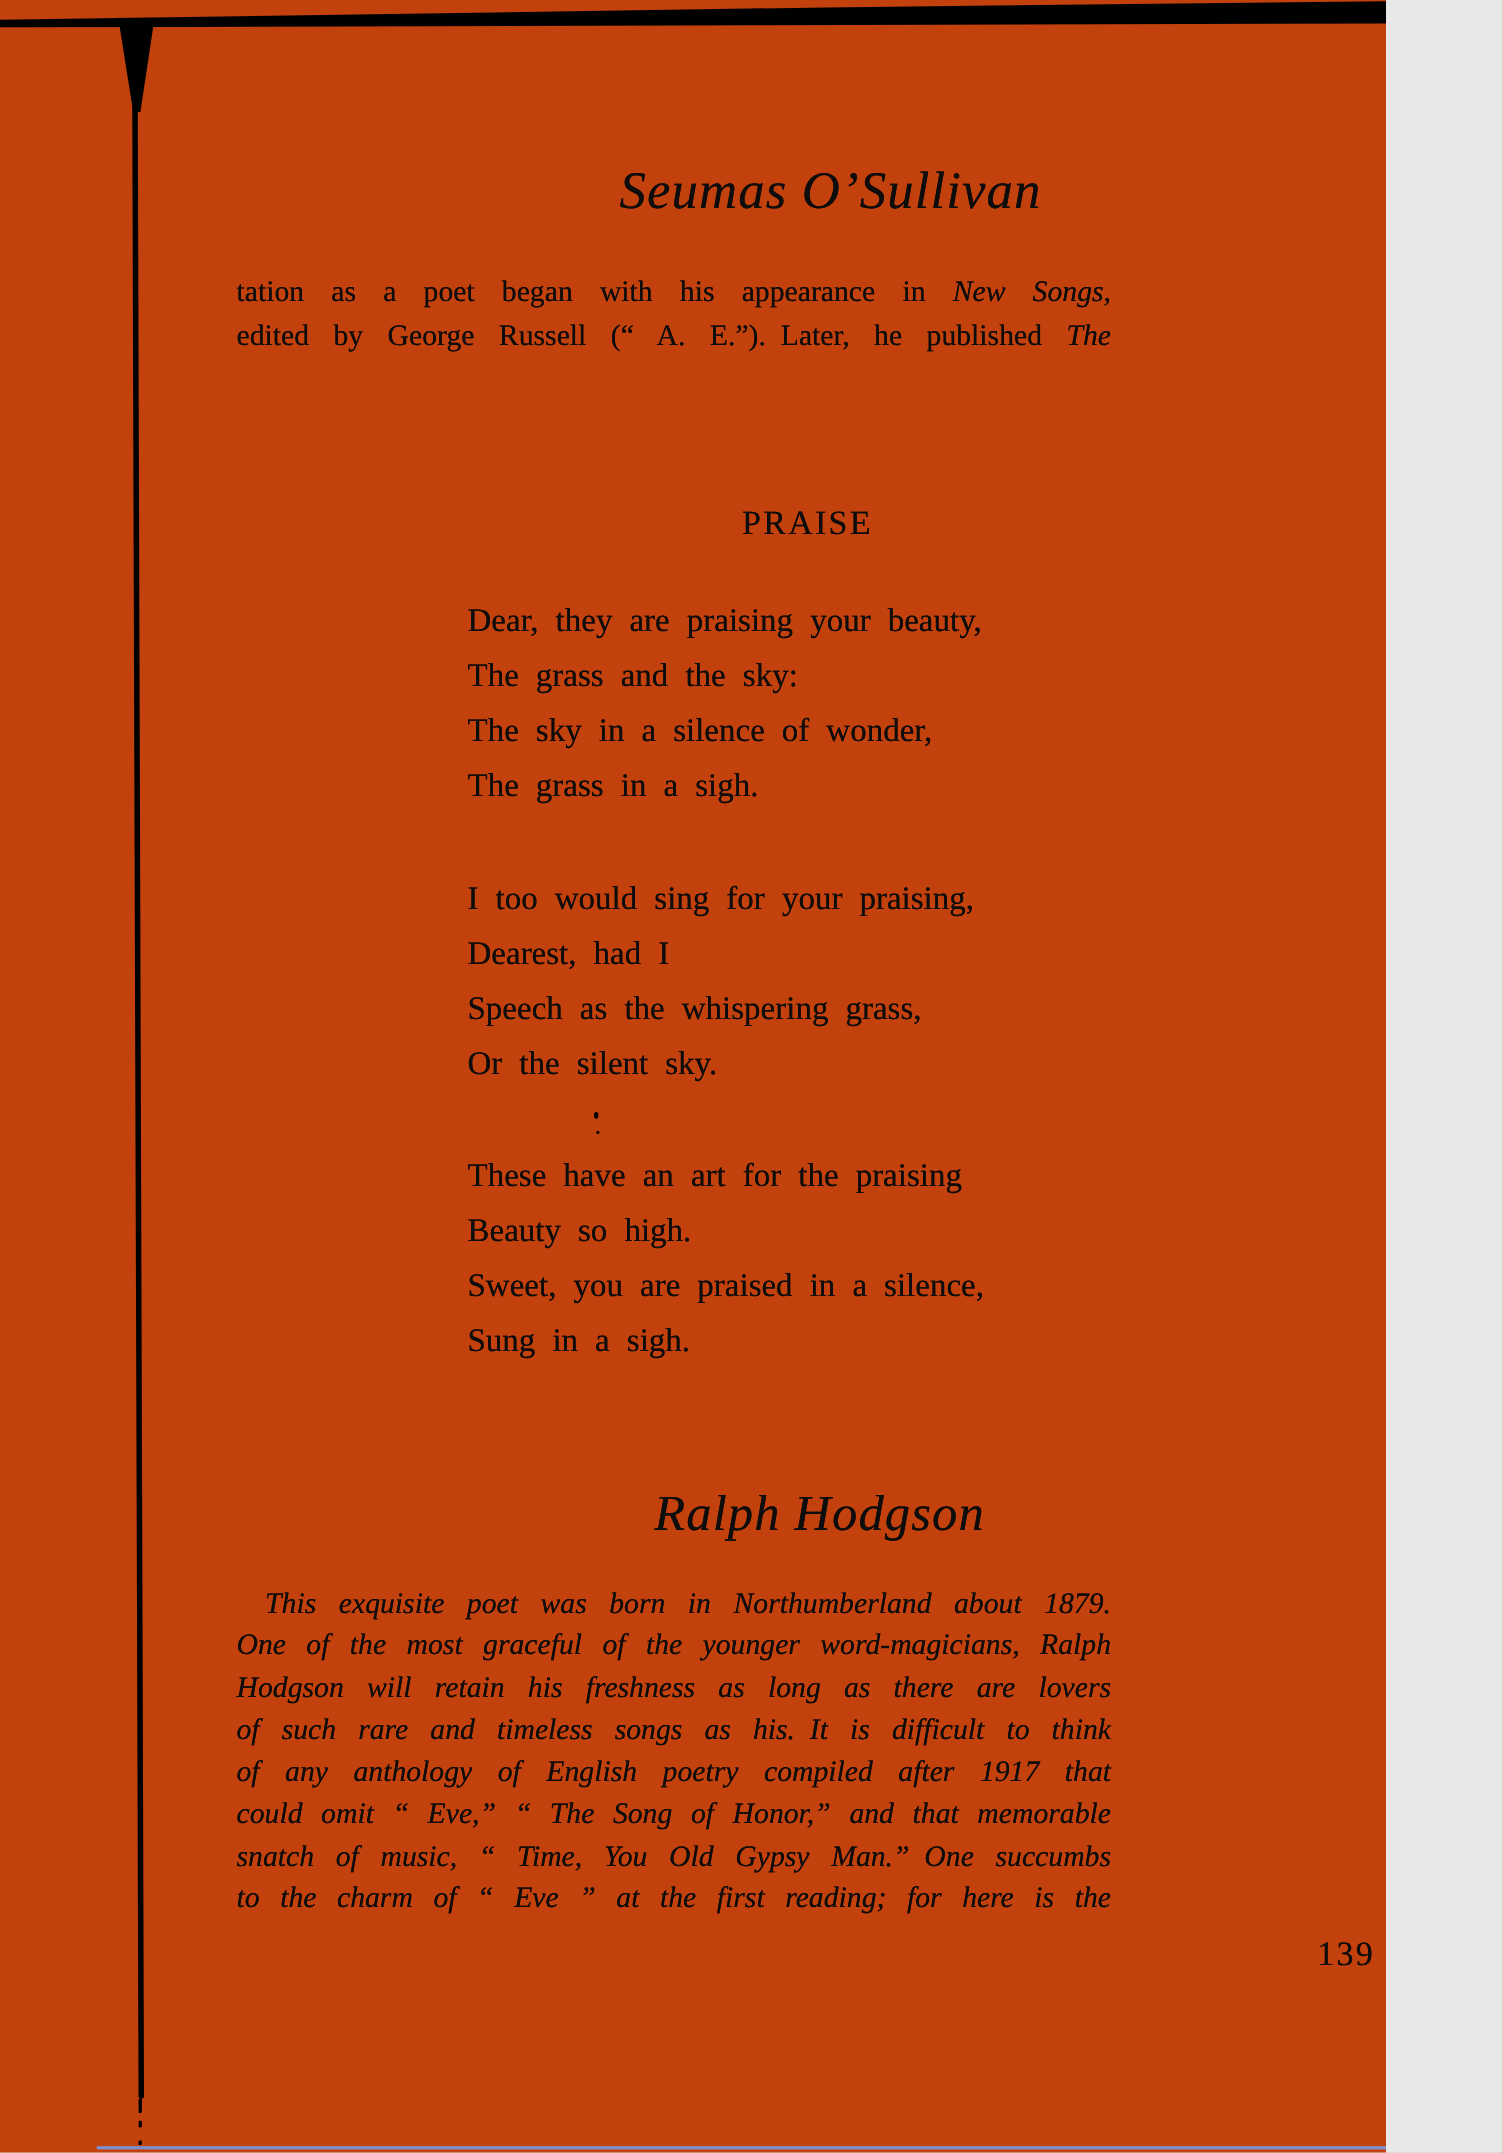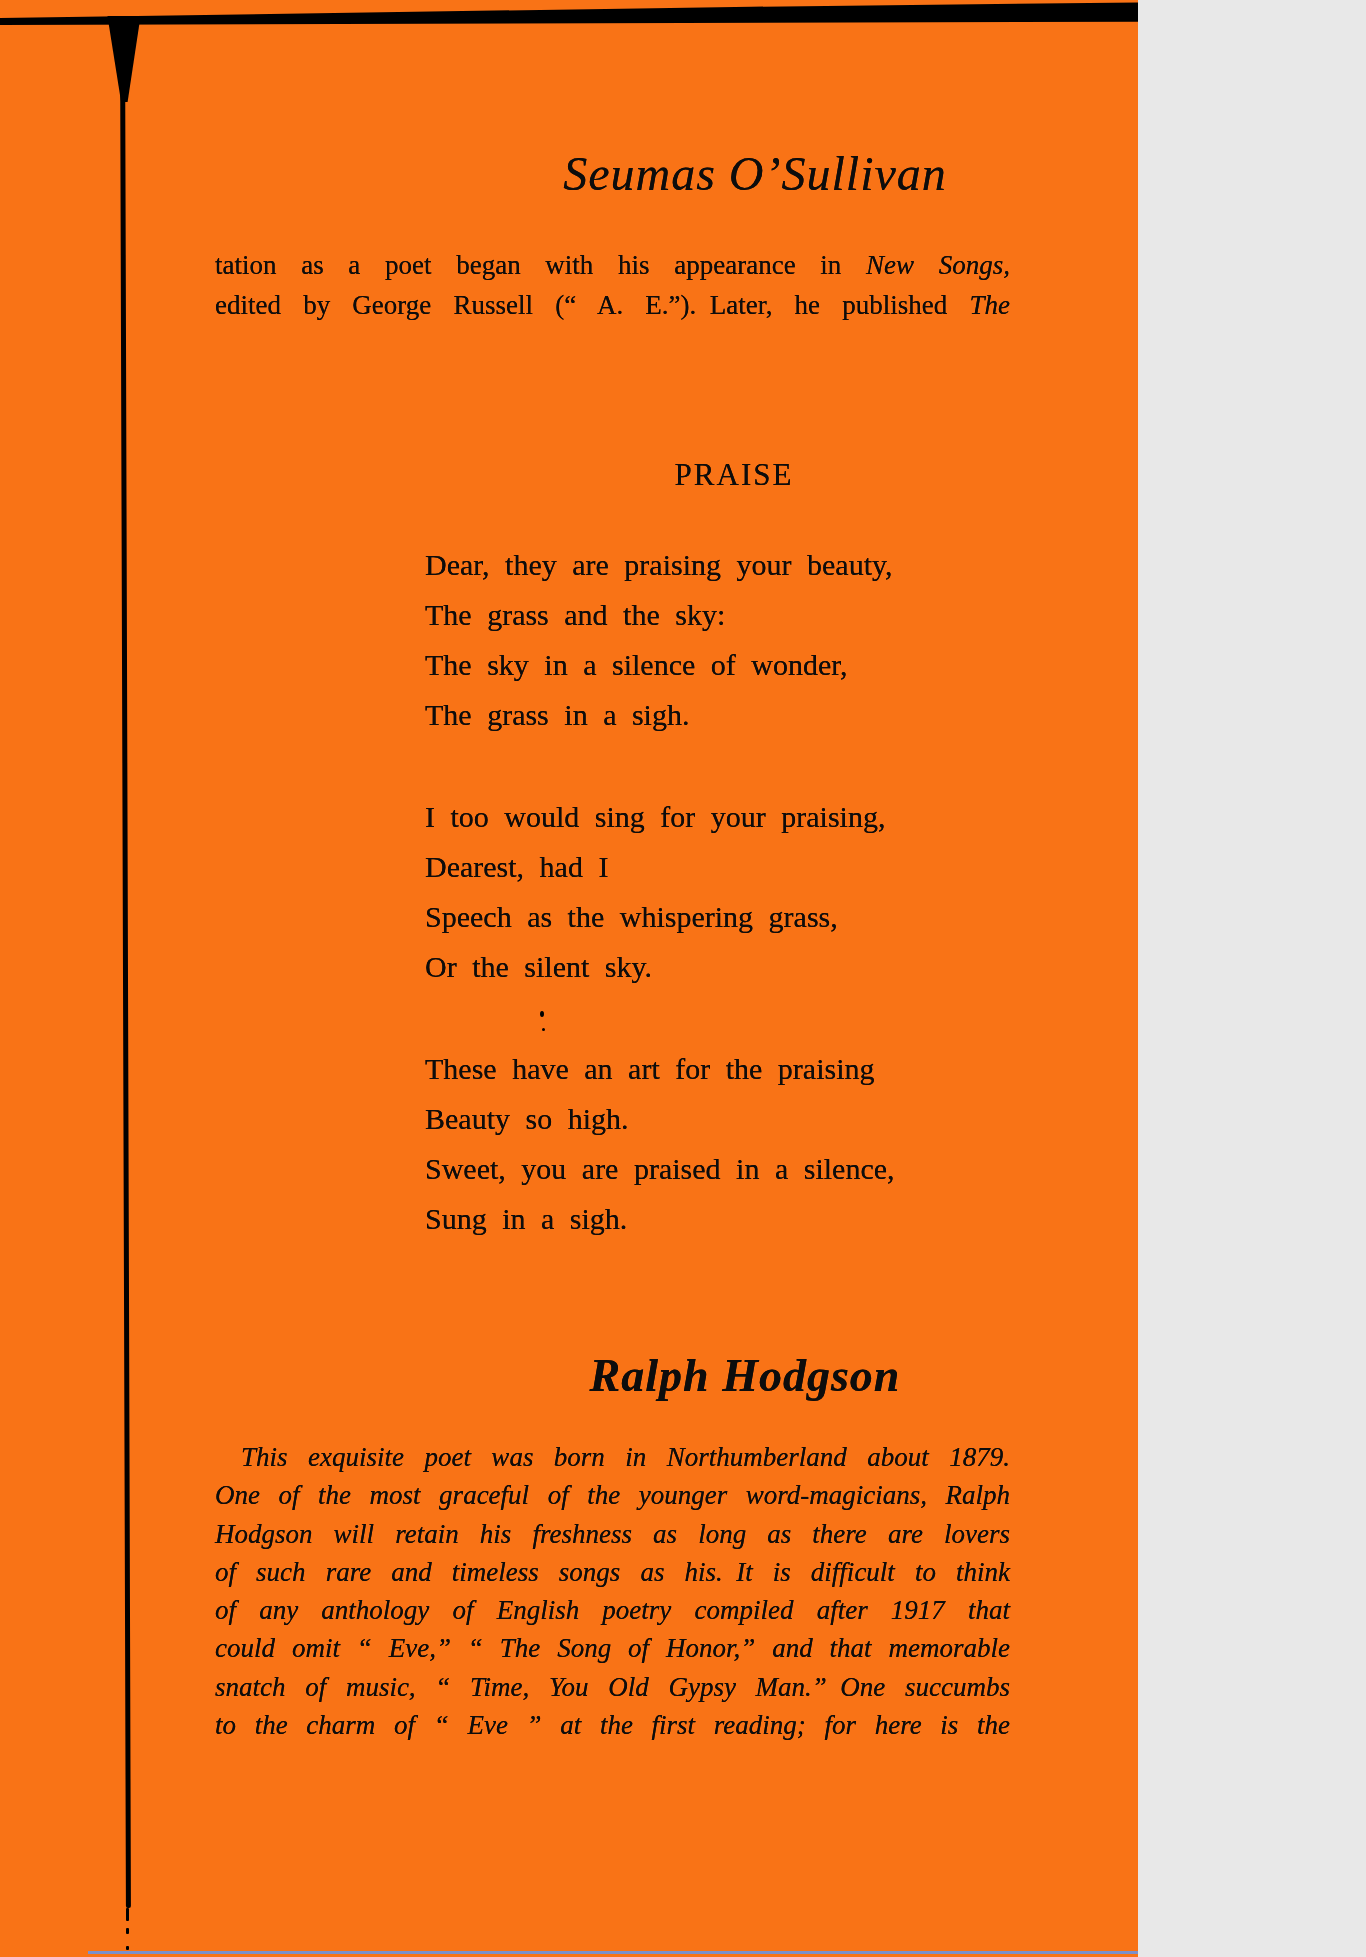--- a/index.html
+++ b/index.html
@@ -1,19 +1,19 @@
 <!DOCTYPE html>
 <html><head>
 <meta charset="utf-8">
 <style>
   html,body{margin:0;padding:0;background:#e8e8e8;}
   .page{
     position:relative;
-    width:1138px;height:1957px;
-    background:#f97316;
+    width:1260px;height:1957px;
+    background:#c2410c;
     overflow:hidden;
     font-family:"Liberation Serif","DejaVu Serif",serif;
     color:#0d0d0d;
   }
   .ink{ text-shadow:0 0 0.6px rgba(0,0,0,.85); }
 
   
   .top-band{
     position:absolute;left:0;top:0;width:1366px;height:26px;background:#000;
     clip-path:polygon(0 69%,55% 26%,100% 0,100% 81%,50% 88%,0 96%);
@@ -43,21 +43,21 @@
     font-size:48px;line-height:56px;font-style:italic;font-weight:normal;
     text-align:center;letter-spacing:1px;
   }
   .poem-title{
     position:absolute;left:222px;top:443px;width:1000px;margin:12px;
     font-size:31px;line-height:40px;font-weight:normal;
     text-align:center;letter-spacing:2px;
   }
   .section-title{
     position:absolute;left:245px;top:1346px;width:1000px;margin:0;
-    font-size:46px;line-height:60px;font-style:italic;font-weight:bold;
+    font-size:46px;line-height:60px;font-style:italic;font-weight:normal;
     text-align:center;letter-spacing:1px;
   }
   .pagenum{
     position:absolute;left:250px;top:1758px;width:1000px;
     font-size:31px;text-align:right;letter-spacing:2px;
   }
 
   
   .intro{
     position:absolute;left:215px;top:245px;width:795px;

